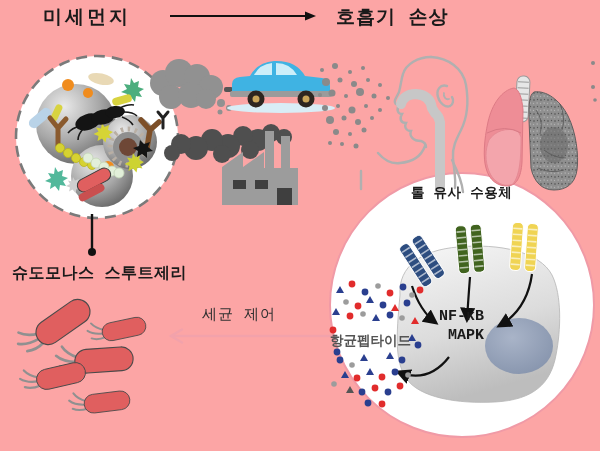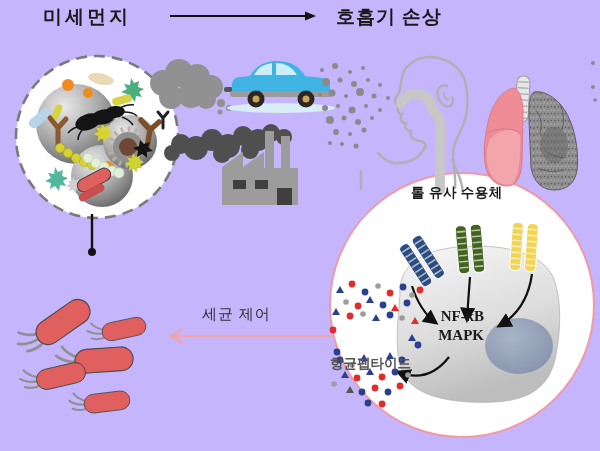--- a/index.html
+++ b/index.html
@@ -1,28 +1,28 @@
 <!DOCTYPE html>
 <html><head>
 <meta charset="utf-8">
 <style>
   html,body{margin:0;padding:0;background:#ffffff;}
-  #stage{position:relative;width:600px;height:451px;background:#c4b5fd;overflow:hidden;
-         font-family:Liberation Serif, serif;}
+  #stage{position:relative;width:600px;height:451px;background:#fca5a5;overflow:hidden;
+         font-family:Liberation Mono, monospace;}
   #art{position:absolute;left:0;top:0;}
   .lbl{position:absolute;white-space:nowrap;color:#1a1a1a;}
   .lbl-title{font-size:19px;font-weight:bold;letter-spacing:3px;}
   #lbl-fine-dust{left:43px;top:4px;}
   #lbl-resp{left:336px;top:4px;letter-spacing:1px;}
   #lbl-pseudo{left:12px;top:263px;font-size:16px;font-weight:bold;letter-spacing:0.5px;}
   #lbl-control{left:202px;top:305px;font-size:15px;color:#303030;letter-spacing:1px;}
   #lbl-tlr{left:411px;top:184px;font-size:13.5px;font-weight:bold;letter-spacing:0.5px;}
   #lbl-sig{left:428px;top:307px;width:56px;text-align:right;font-size:15px;
            font-weight:bold;line-height:19px;}
-  #lbl-amp{left:330px;top:332px;font-size:13.5px;font-weight:bold;color:#545454;margin-top:23px;}
+  #lbl-amp{left:330px;top:332px;font-size:13.5px;font-weight:bold;color:#545454;}
 </style>
 </head>
 <body>
 
 <div id="stage">
 
 <svg id="art" width="600" height="451" viewBox="0 0 600 451">
   <defs>
     <radialGradient id="sph" cx="35%" cy="28%" r="80%">
       <stop offset="0%" stop-color="#e9e9e9"></stop>
@@ -336,20 +336,21 @@
     <use href="#bact" transform="translate(63,322) rotate(-35) scale(1.12)"></use>
     <use href="#bact" transform="translate(124,329) rotate(-12) scale(0.82)"></use>
     <use href="#bact" transform="translate(104,360) rotate(-4) scale(1.08)"></use>
     <use href="#bact" transform="translate(61,376) rotate(-13) scale(0.92)"></use>
     <use href="#bact" transform="translate(107,402) rotate(-7) scale(0.85)"></use>
   </g>
 </svg>
 
 <div class="lbl lbl-title" id="lbl-fine-dust">미세먼지</div>
 <div class="lbl lbl-title" id="lbl-resp">호흡기 손상</div>
+<div class="lbl" id="lbl-pseudo">슈도모나스 스투트제리</div>
 <div class="lbl" id="lbl-control">세균 제어</div>
 <div class="lbl" id="lbl-tlr">톨 유사 수용체</div>
 <div class="lbl" id="lbl-sig">
   <div>NF-κB</div>
   <div>MAPK</div>
 </div>
 <div class="lbl" id="lbl-amp">항균펩타이드</div>
 
 </div>
 

